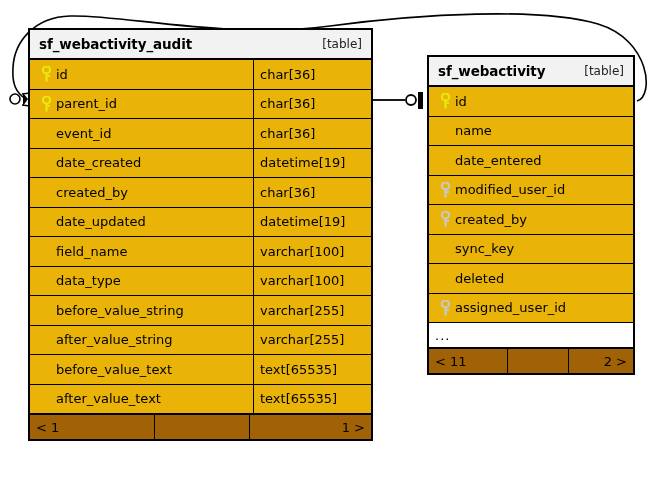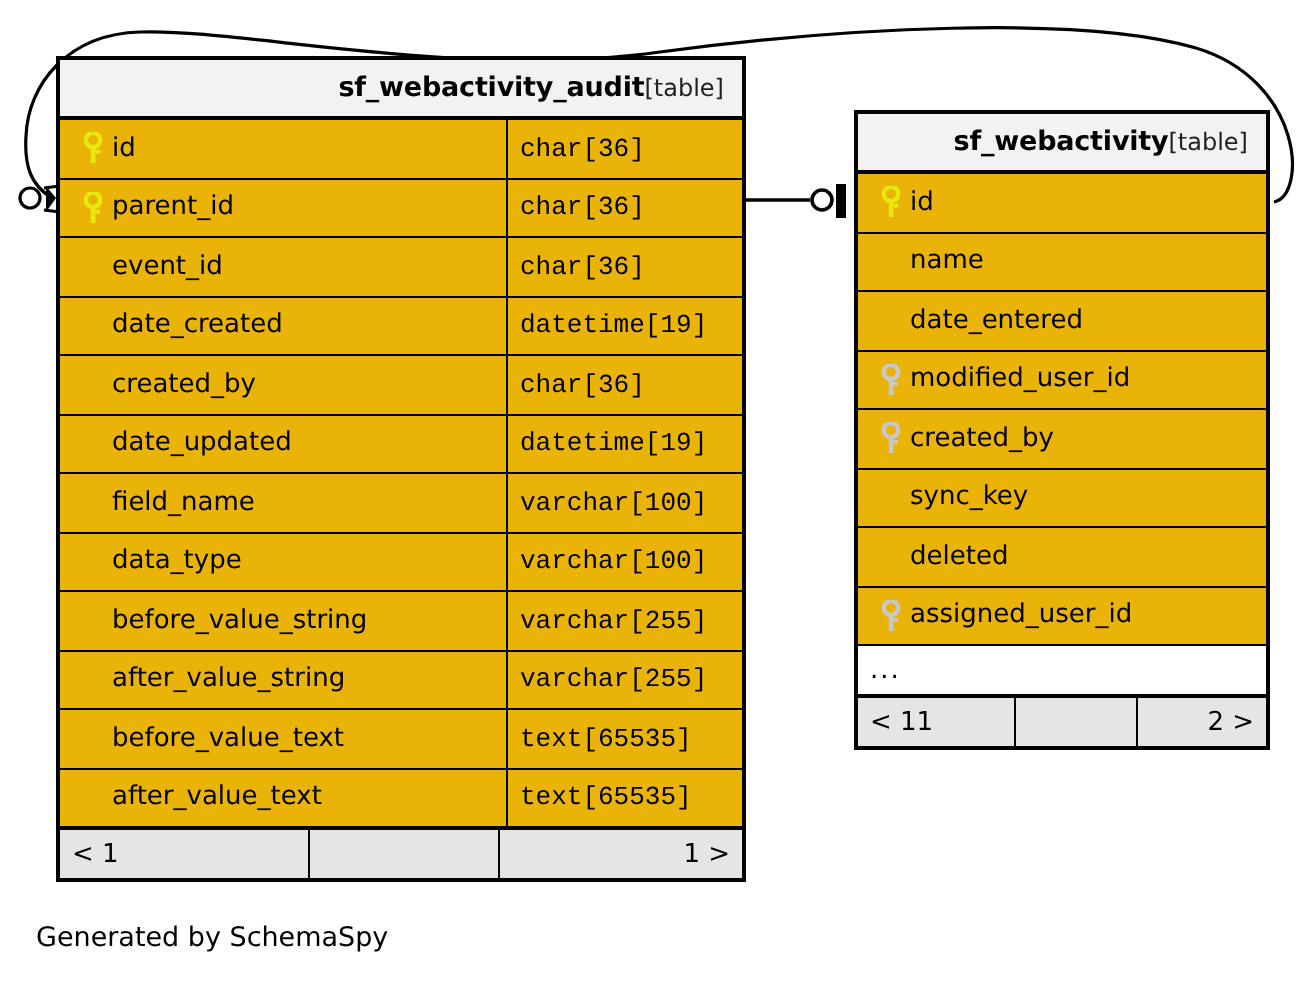--- a/index.html
+++ b/index.html
@@ -34,21 +34,21 @@
   .er-table {
     position: absolute;
     background: #ffffff;
     border: 2px solid #000000;
     box-sizing: border-box;
   }
 
   .er-table-header {
     display: flex;
     align-items: center;
-    justify-content: flex-end;
+    justify-content: space-between;
     background: #f2f2f2;
     border-bottom: 2px solid #000000;
     box-sizing: border-box;
     padding: 0 9px;
     height: 30px;
   }
   .er-table-name {
     font-weight: bold;
     font-size: 13.5px;
     color: #000000;
@@ -79,21 +79,20 @@
   }
   .er-col-type {
     display: flex;
     align-items: center;
     box-sizing: border-box;
     border-left: 1.5px solid #000000;
     padding-left: 6px;
     font-size: 13px;
     color: #000000;
     white-space: nowrap;
-    font-family: Liberation Mono, monospace;
   }
   .er-colname-text {
     font-size: 13px;
     color: #000000;
     white-space: nowrap;
   }
 
   
   .key-slot {
     width: 20px;
@@ -117,21 +116,21 @@
     letter-spacing: 1px;
     color: #000000;
   }
 
   
   .er-footer {
     display: flex;
     height: 25px;
     border-top: 1.5px solid #000000;
     box-sizing: border-box;
-    background: #e5e5e5;
+    background: #a16207;
   }
   .er-footer-cell {
     display: flex;
     align-items: center;
     font-size: 13px;
     color: #000000;
     box-sizing: border-box;
     padding: 0 6px;
   }
   .er-footer-prev { justify-content: flex-start; }
@@ -410,15 +409,14 @@
 
     <div class="er-row-ellipsis">...</div>
 
     <div class="er-footer">
       <div class="er-footer-cell er-footer-prev">&lt; 11</div>
       <div class="er-footer-cell er-footer-mid"></div>
       <div class="er-footer-cell er-footer-next">2 &gt;</div>
     </div>
   </div>
 
-  <div id="caption">Generated by SchemaSpy</div>
 
 </div>
 
 </body></html>

